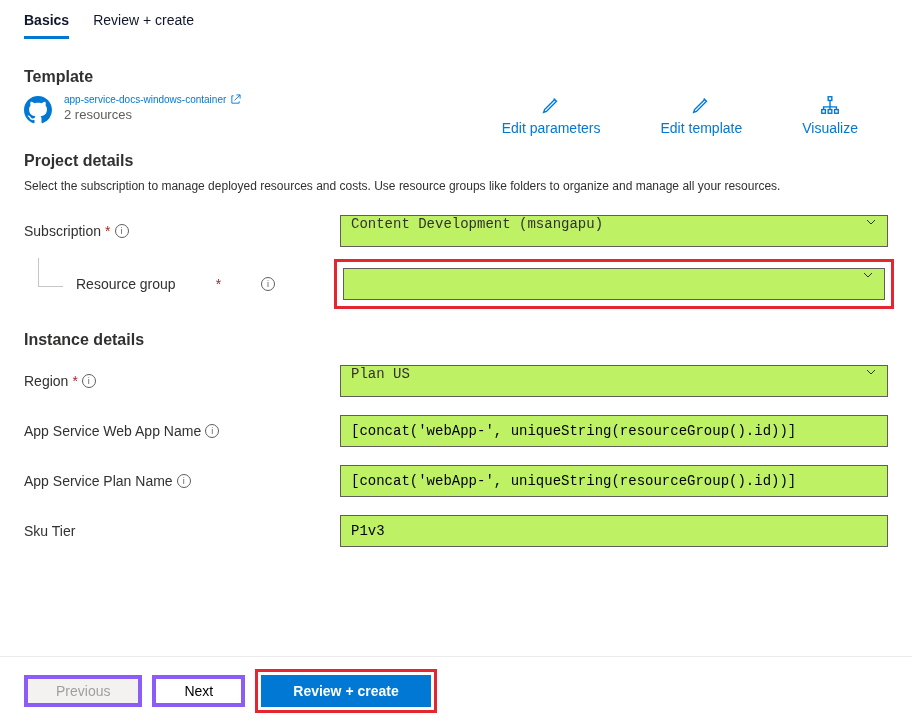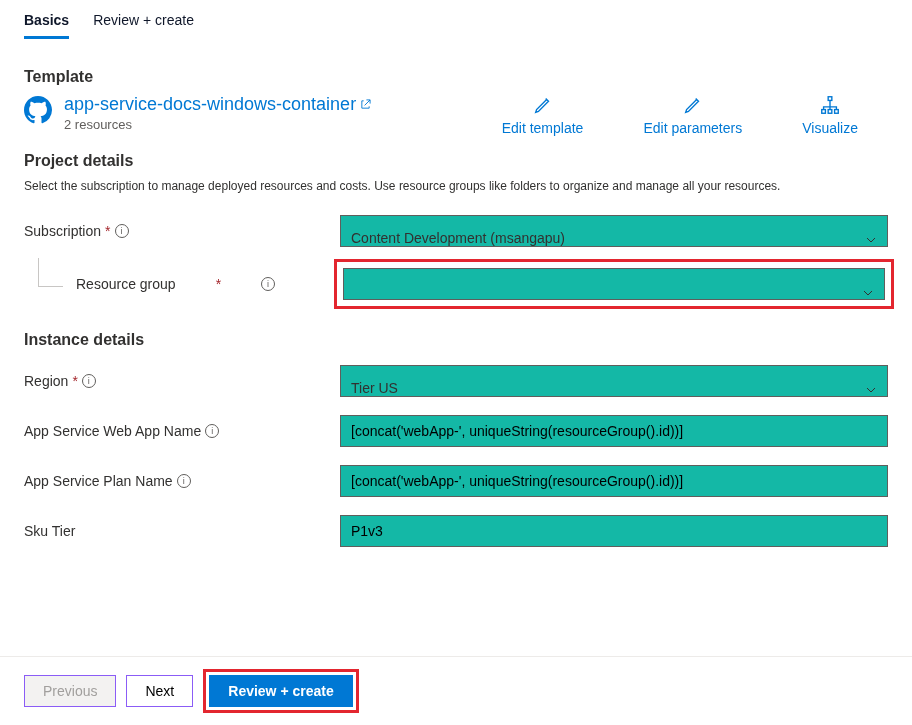--- a/index.html
+++ b/index.html
@@ -45,21 +45,21 @@
     }
     .github-icon {
       width: 28px;
       height: 28px;
       flex-shrink: 0;
       color: #0078d4;
       margin-top: 2px;
     }
     .template-link {
       color: #0078d4;
-      font-size: 18px;
+      font-size: 10px;
       display: flex;
       align-items: center;
       gap: 4px;
       cursor: pointer;
     }
     .template-sub {
       color: #605e5c;
       font-size: 13px;
       margin-top: 2px;
     }
@@ -124,24 +124,24 @@
     .field {
       flex: 1;
       max-width: 552px;
     }
     .select, .input {
       width: 100%;
       height: 32px;
       border: 1px solid #605e5c;
       padding: 0 10px;
       font-size: 14px;
-      font-family: Liberation Sans, sans-serif;
-      background: #14b8a6;
-      display: flex;
-      align-items: flex-end;
+      font-family: Liberation Mono, monospace;
+      background: #bef264;
+      display: flex;
+      align-items: flex-start;
       justify-content: space-between;
       cursor: pointer;
     }
     .input { cursor: text; }
     .chev {
       width: 12px; height: 12px;
     }
     .highlight-box {
       border: 3px solid #e3262f;
       padding: 6px;
@@ -159,24 +159,24 @@
       left: 0;
       right: 0;
       border-top: 1px solid #edebe9;
       padding: 12px 24px;
       display: flex;
       gap: 10px;
       align-items: center;
     }
     .btn {
       height: 32px;
-      padding: 0 18px;
+      padding: 0 28px;
       font-size: 14px;
       font-family: inherit;
-      border: 1px solid #8b5cf6;
+      border: 4px solid #8b5cf6;
       background: #fff;
       cursor: pointer;
     }
     .btn.disabled {
       background: #f3f2f1;
       color: #a19f9d;
       cursor: default;
     }
     .btn.primary {
       background: #0078d4;
@@ -214,27 +214,27 @@
           <path d="M4 2H2v8h8V8M7 1h4v4M11 1L5 7"></path>
         </svg>
       </div>
       <div class="template-sub">2 resources</div>
     </div>
     <div class="template-actions">
       <div class="action">
         <svg viewBox="0 0 24 24" fill="none" stroke="currentColor" stroke-width="1.5">
           <path d="M4 20l3-1 11-11-2-2L5 17l-1 3zM15 5l2 2"></path>
         </svg>
-        <span>Edit template</span>
+        <span>Edit parameters</span>
       </div>
       <div class="action">
         <svg viewBox="0 0 24 24" fill="none" stroke="currentColor" stroke-width="1.5">
           <path d="M4 20l3-1 11-11-2-2L5 17l-1 3zM15 5l2 2"></path>
         </svg>
-        <span>Edit parameters</span>
+        <span>Edit template</span>
       </div>
       <div class="action">
         <svg viewBox="0 0 24 24" fill="none" stroke="currentColor" stroke-width="1.5">
           <rect x="10" y="3" width="4" height="4"></rect>
           <rect x="3" y="17" width="4" height="4"></rect>
           <rect x="10" y="17" width="4" height="4"></rect>
           <rect x="17" y="17" width="4" height="4"></rect>
           <path d="M12 7v5M5 17v-3h14v3M12 12v5"></path>
         </svg>
         <span>Visualize</span>
@@ -282,21 +282,21 @@
   <h3 class="section" style="margin-top:28px">Instance details</h3>
 
   <div class="form-row" style="margin-top:16px">
     <div class="label">
       <span>Region</span>
       <span class="req">*</span>
       <span class="info-icon">i</span>
     </div>
     <div class="field">
       <div class="select">
-        <span>Tier US</span>
+        <span>Plan US</span>
         <svg class="chev" viewBox="0 0 12 12" fill="none" stroke="currentColor" stroke-width="1">
             <path d="M2 4l4 4 4-4"></path>
           </svg>
       </div>
     </div>
   </div>
 
   <div class="form-row">
     <div class="label">
       <span>App Service Web App Name</span>

